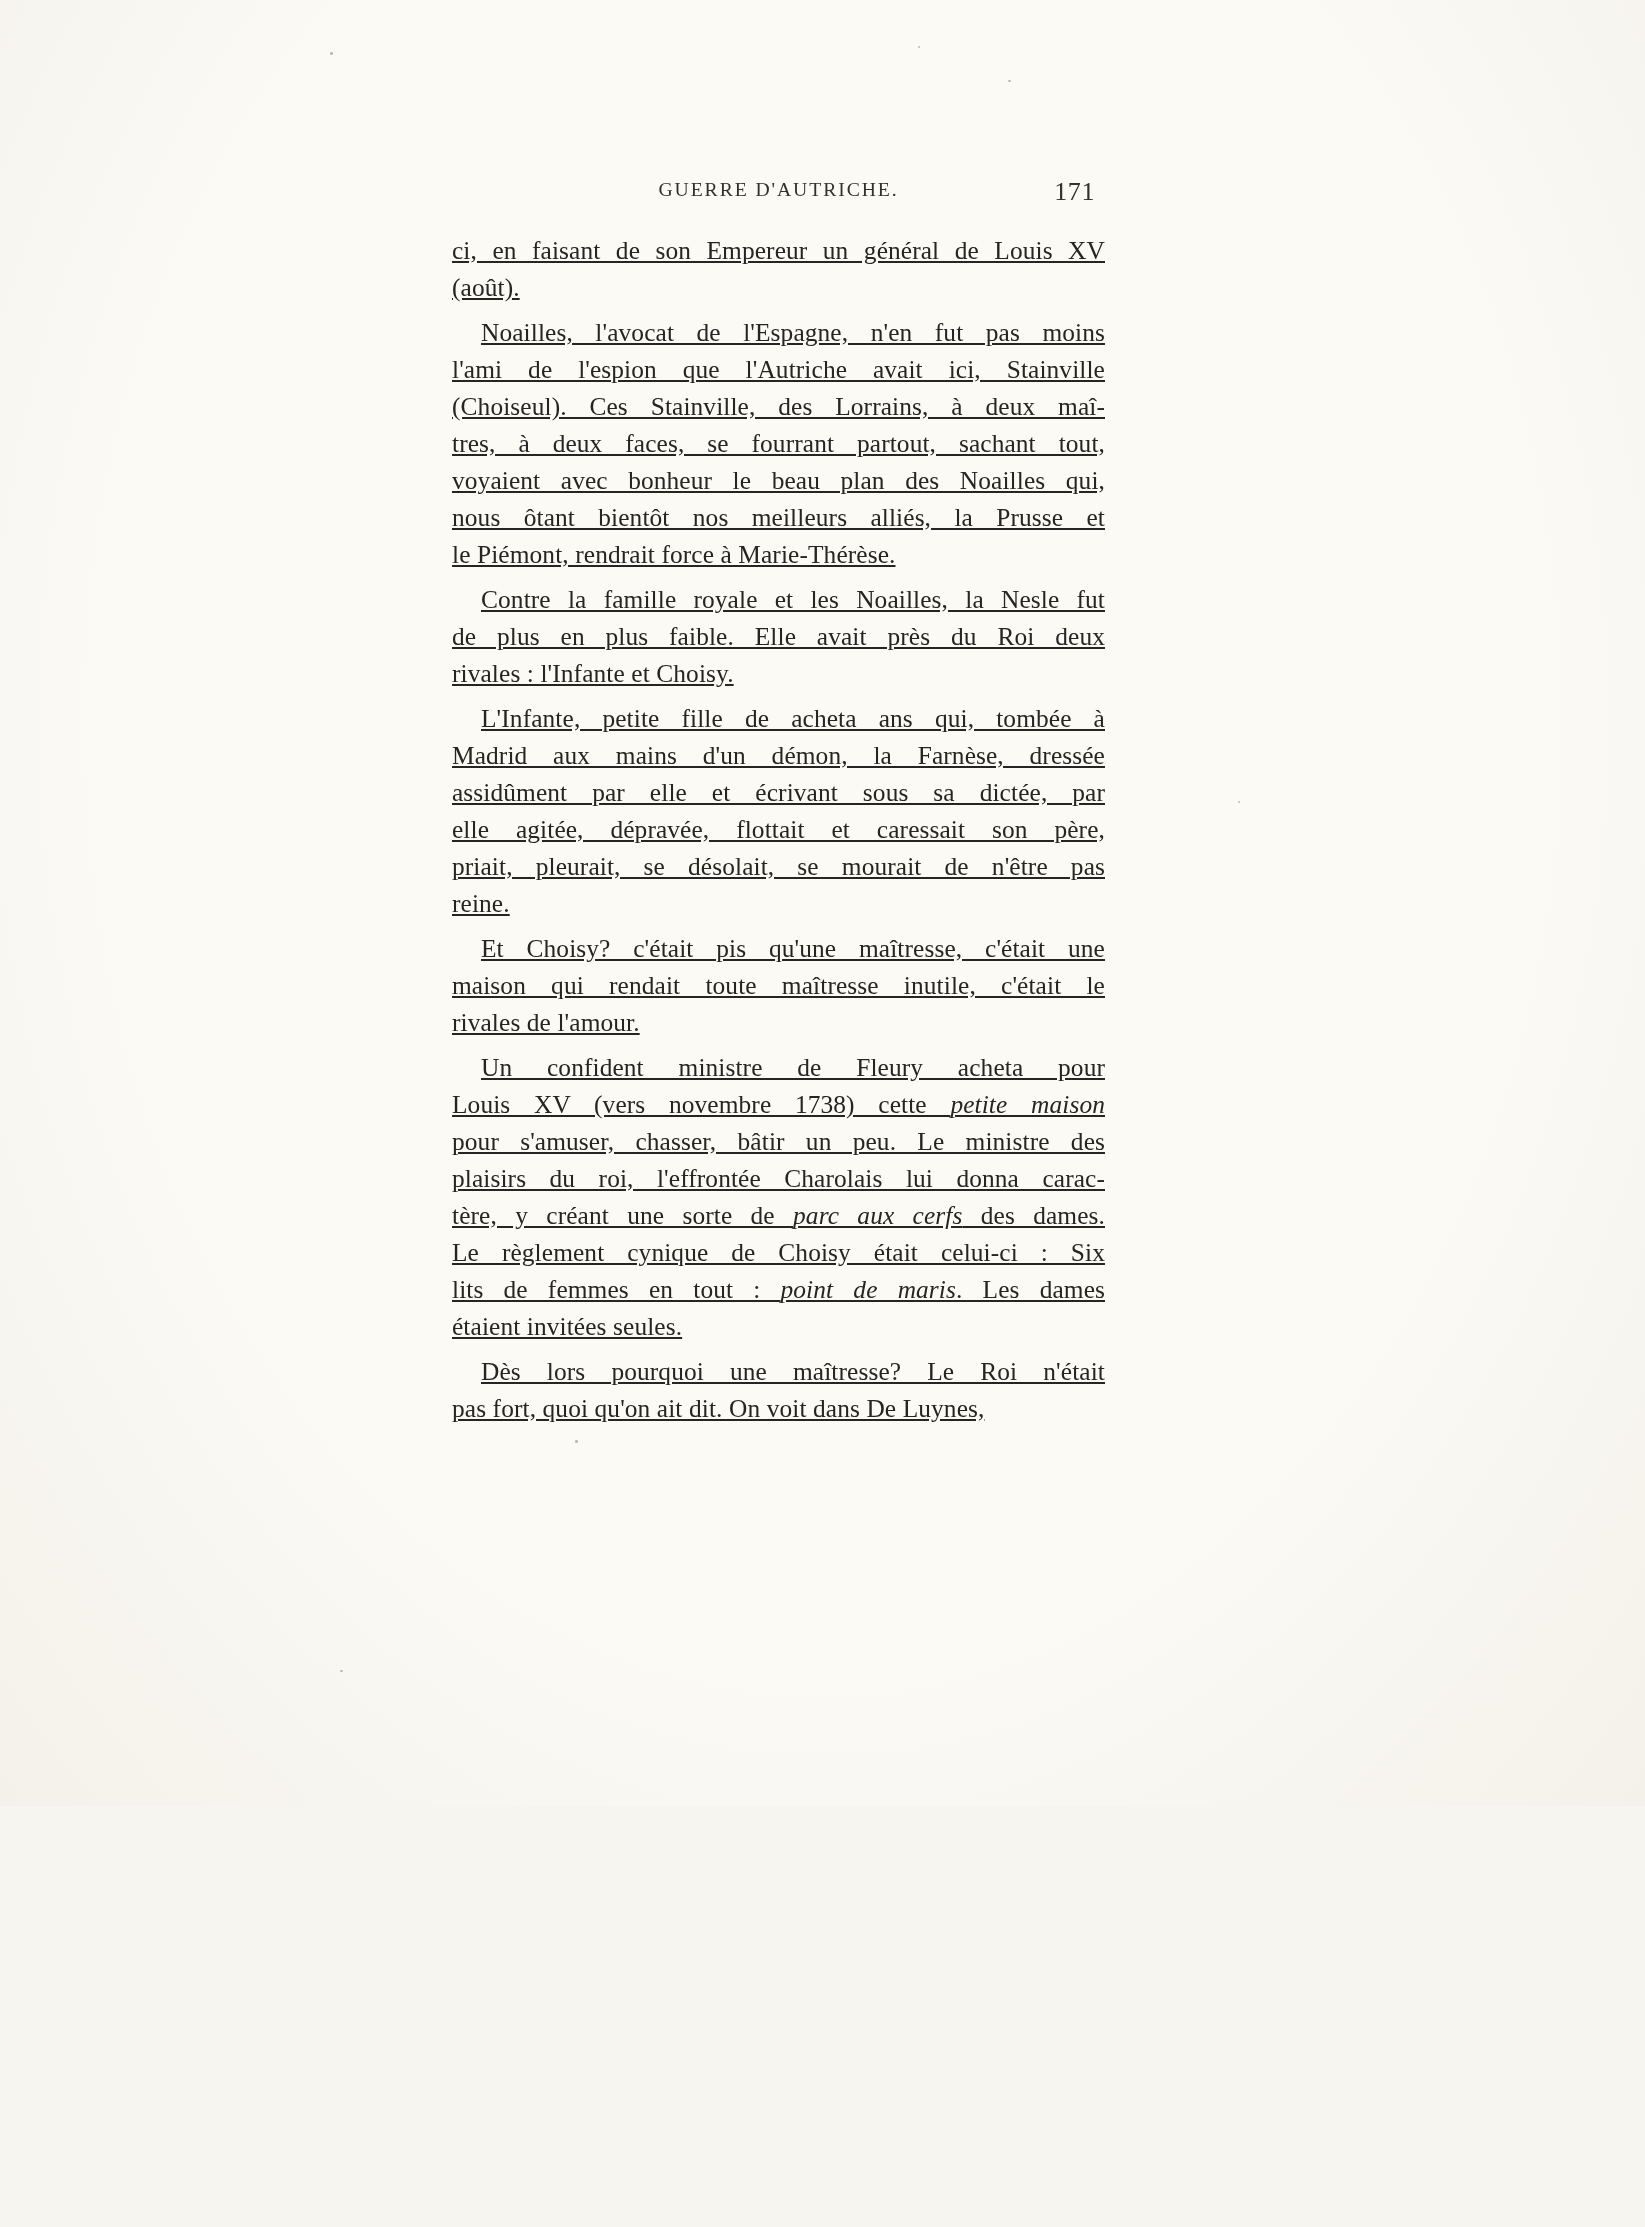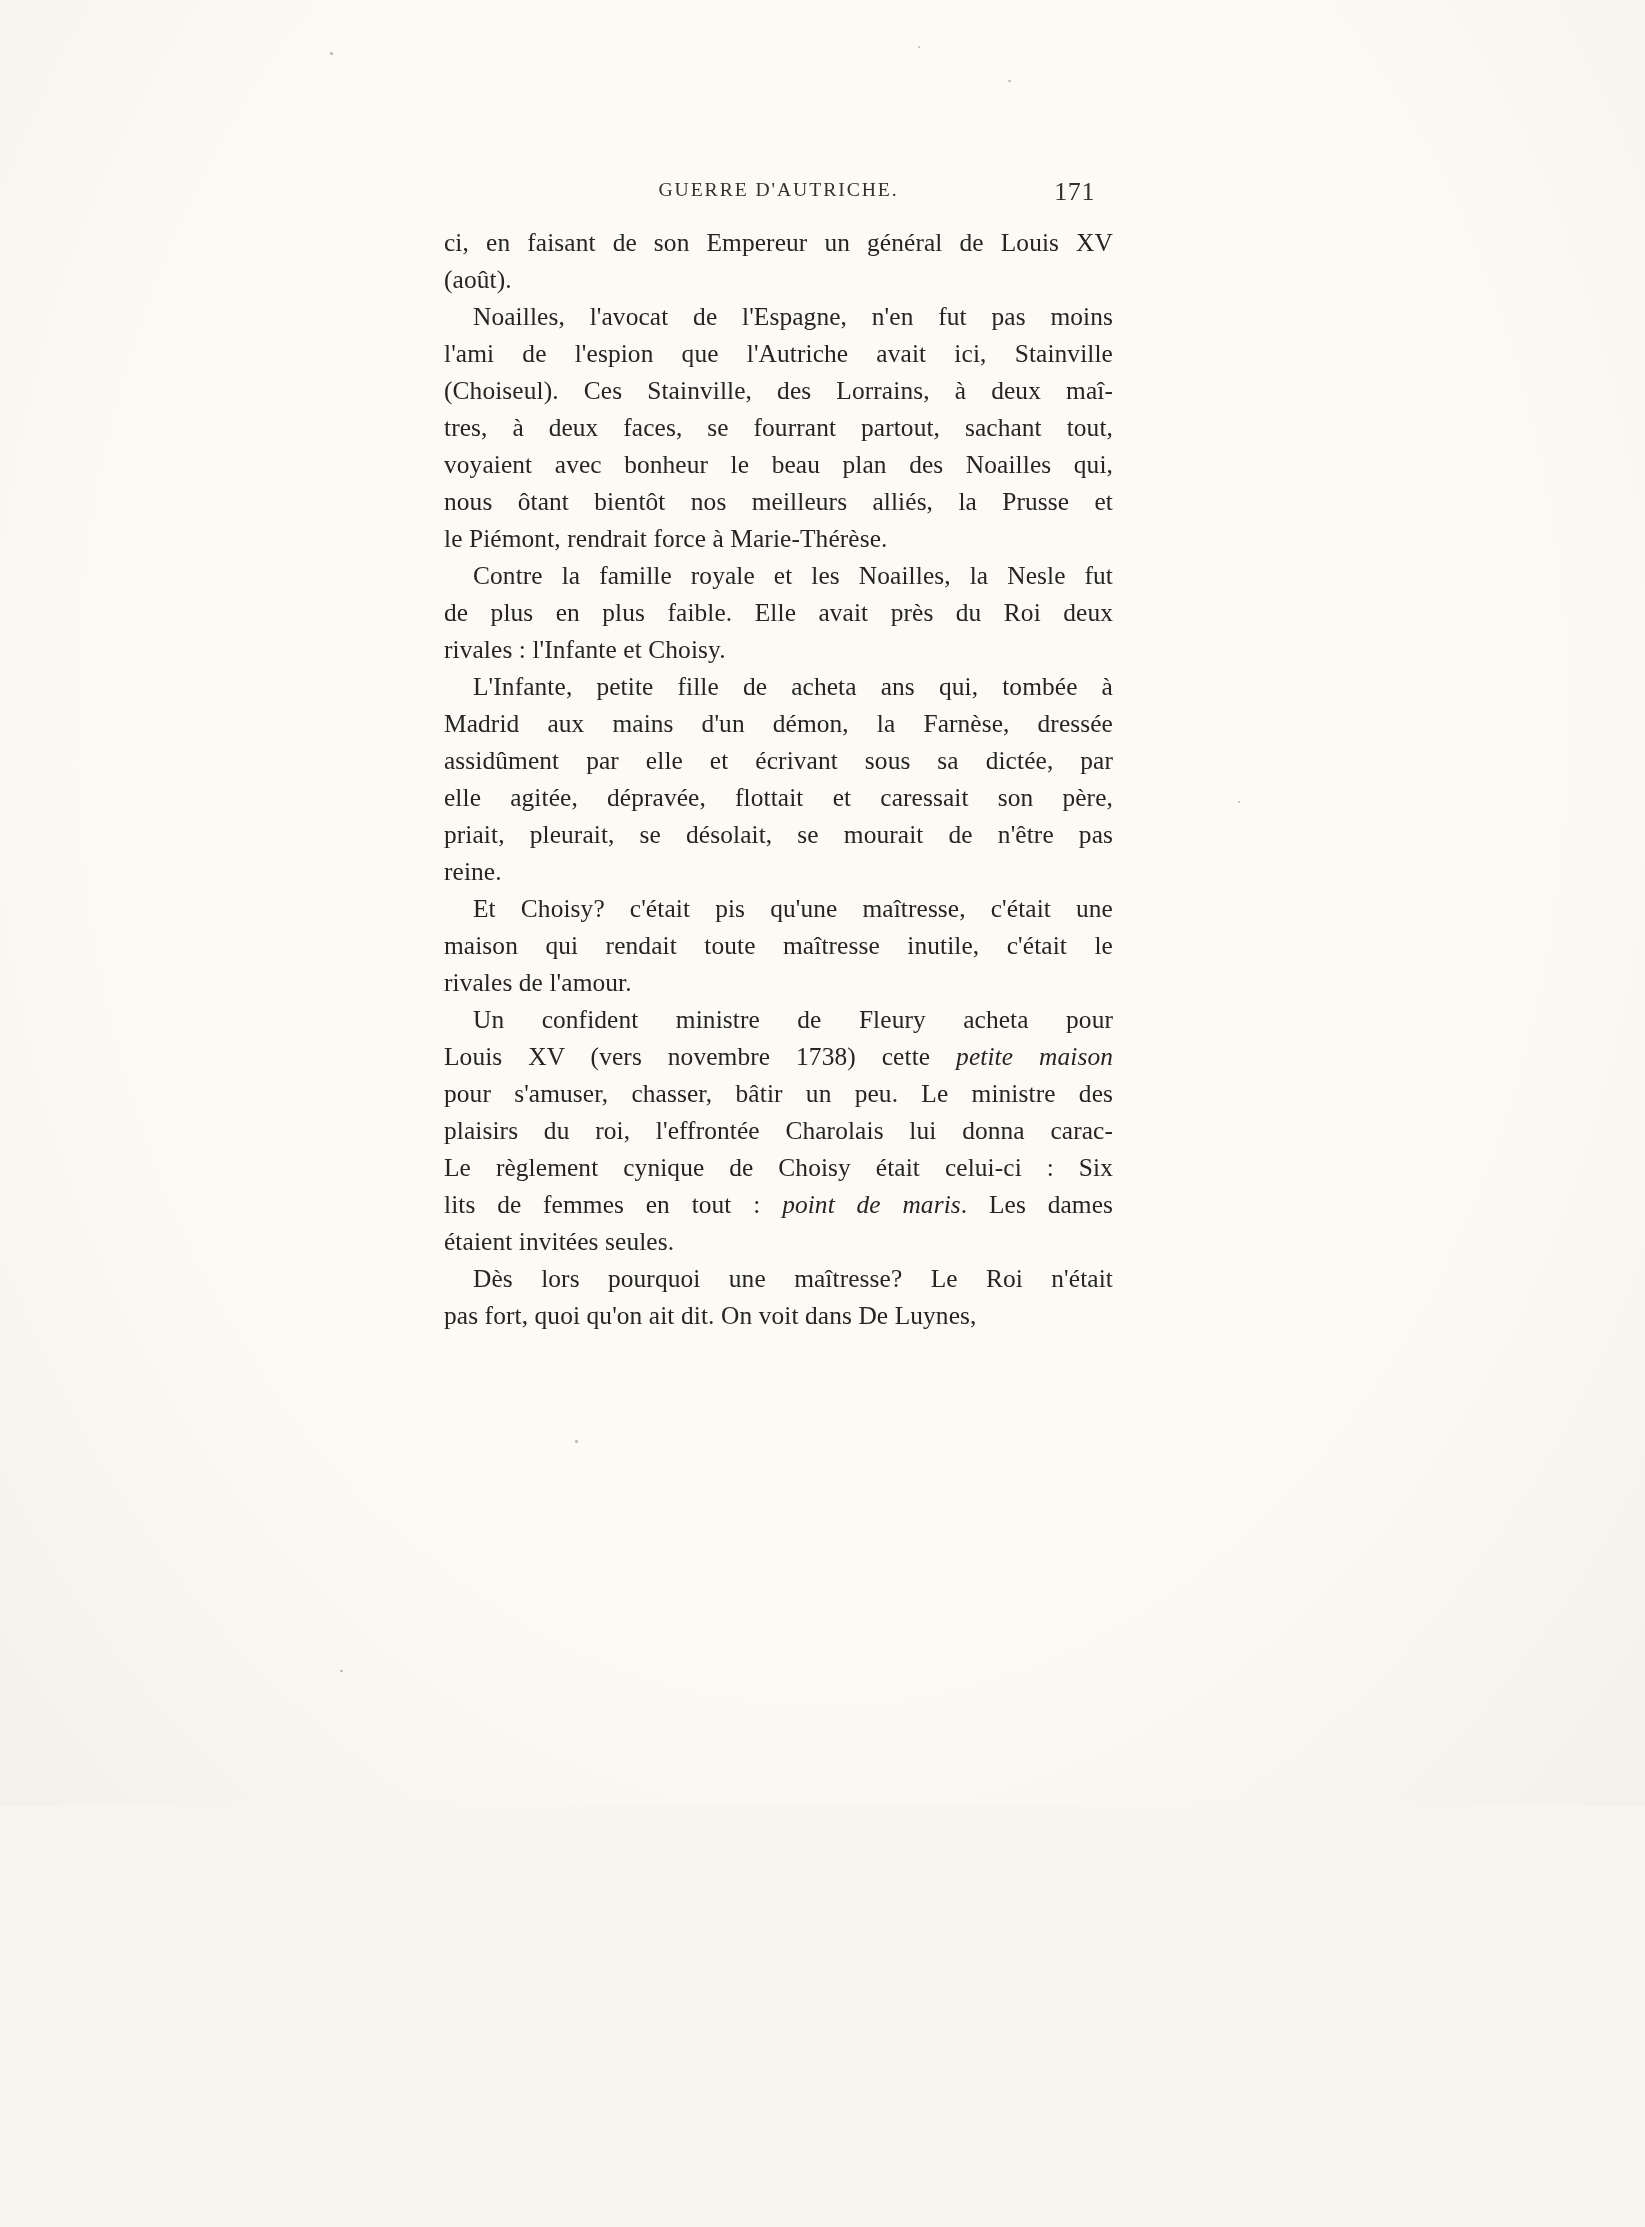--- a/index.html
+++ b/index.html
@@ -44,21 +44,22 @@
   .page-body {
     position: absolute;
     left: 444px;
     top: 224px;
     width: 669px;
     font-size: 25.4px;
     line-height: 37px;
     letter-spacing: 0.1px;
   }
   .paragraph {
-    margin: 0;
+    margin: 8px;
+    text-decoration: underline;
   }
   .line {
     text-align: justify;
     text-align-last: justify;
     white-space: normal;
   }
   .line.last {
     text-align-last: left;
   }
   .line.indent {
@@ -114,20 +115,21 @@
       <div class="paragraph">
         <div class="line indent"><span>Et Choisy? c'était pis qu'une maîtresse, c'était une</span></div>
         <div class="line"><span>maison qui rendait toute maîtresse inutile, c'était le</span></div>
         <div class="line last"><span>rivales de l'amour.</span></div>
       </div>
       <div class="paragraph">
         <div class="line indent"><span>Un confident ministre de Fleury acheta pour</span></div>
         <div class="line"><span>Louis XV (vers novembre 1738) cette </span><span class="italic">petite maison</span></div>
         <div class="line"><span>pour s'amuser, chasser, bâtir un peu. Le ministre des</span></div>
         <div class="line"><span>plaisirs du roi, l'effrontée Charolais lui donna carac-</span></div>
+        <div class="line"><span>tère, y créant une sorte de </span><span class="italic">parc aux cerfs</span><span> des dames.</span></div>
         <div class="line"><span>Le règlement cynique de Choisy était celui-ci : Six</span></div>
         <div class="line"><span>lits de femmes en tout : </span><span class="italic">point de maris</span><span>. Les dames</span></div>
         <div class="line last"><span>étaient invitées seules.</span></div>
       </div>
       <div class="paragraph">
         <div class="line indent"><span>Dès lors pourquoi une maîtresse? Le Roi n'était</span></div>
         <div class="line last"><span>pas fort, quoi qu'on ait dit. On voit dans De Luynes,</span></div>
       </div>
     </div>
 

